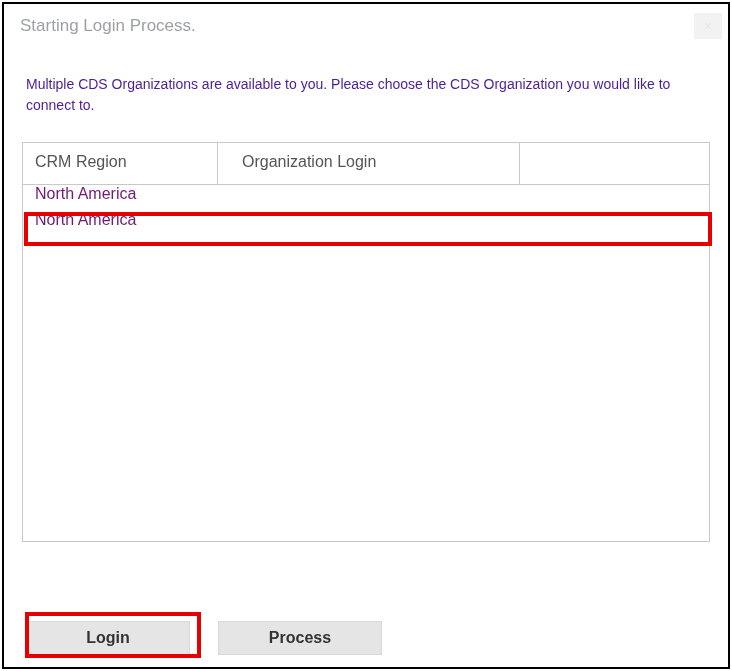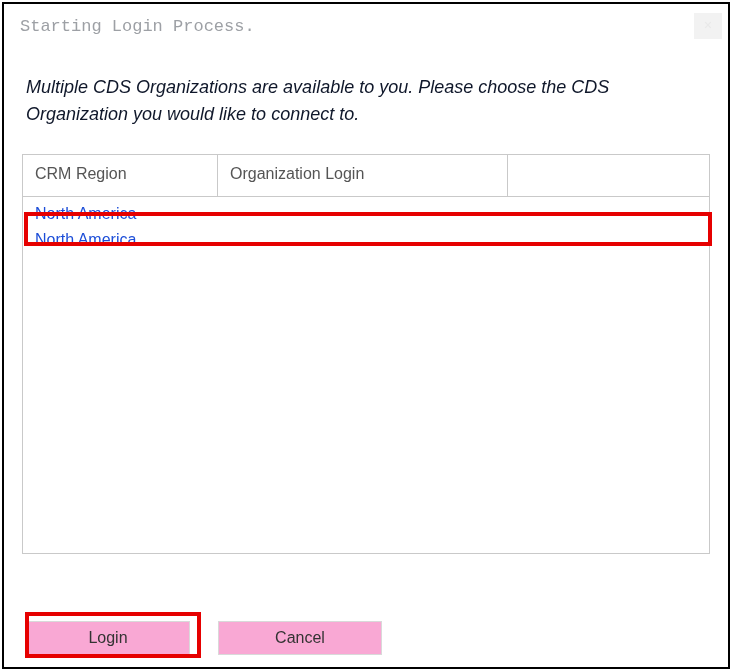--- a/index.html
+++ b/index.html
@@ -18,70 +18,69 @@
     position:relative;
     background:#fff;
     padding:0;
   }
   .title-bar {
     display:flex;
     align-items:center;
     justify-content:space-between;
     height:44px;
     padding:0 6px 0 16px;
-    font-family:Liberation Mono, monospace;
   }
   .title-text {
     color:#9da0a5;
     font-size:17px;
     font-weight:400;
   }
   .close-btn {
     width:28px;
     height:26px;
     background:#f2f2f2;
     display:flex;
     align-items:center;
     justify-content:center;
     color:#e8e8e8;
     font-size:14px;
     line-height:1;
   }
   .instructions {
-    color:#0f172a;
-    font-size:18px;
+    color:#4c1d95;
+    font-size:14px;
     line-height:1.5;
     padding:26px 22px 8px 22px;
-    font-style:italic;
   }
   .table-wrap {
     margin:18px 18px 0 18px;
     border:1px solid #c9c9c9;
     height:400px;
     overflow:hidden;
     background:#fff;
   }
   .grid-head {
     display:flex;
     border-bottom:1px solid #c9c9c9;
     height:42px;
     align-items:stretch;
     color:#555;
     font-size:16px;
+    gap:12px;
   }
   .col-region { width:195px; border-right:1px solid #c9c9c9; padding:10px 12px; }
   .col-org    { width:290px; border-right:1px solid #c9c9c9; padding:10px 12px; }
   .col-empty  { flex:1; padding:10px 12px; }
   .grid-body {}
   .grid-row {
     display:flex;
     height:26px;
-    align-items:flex-end;
+    align-items:flex-start;
     font-size:16px;
-    color:#1d4ed8;
+    color:#701a75;
   }
   .grid-row .c1 { width:195px; padding:0 12px; }
   .grid-row .c2 { width:290px; padding:0 12px; white-space:nowrap;}
   .grid-row .c3 { flex:1; }
   .highlight {
     position:absolute;
     border:4px solid #e60000;
     pointer-events:none;
   }
   .hl-row {
@@ -101,28 +100,29 @@
     left:0;
     bottom:12px;
     width:100%;
     padding:0 22px;
     display:flex;
     gap:28px;
   }
   .btn {
     width:164px;
     height:34px;
-    background:#f9a8d4;
+    background:#e5e5e5;
     border:1px solid #d9d9d9;
     display:flex;
     align-items:center;
     justify-content:center;
     font-size:16px;
     color:#333;
     cursor:pointer;
+    font-weight:bold;
   }
 </style>
 </head>
 <body>
 
 <div class="outer-frame">
 
   <div class="title-bar">
     <div class="title-text">Starting Login Process.</div>
     <div class="close-btn">
@@ -147,18 +147,18 @@
         <div class="c1">North America</div>
         <div class="c3"></div>
       </div>
     </div>
   </div>
 
   <div class="highlight hl-row"></div>
 
   <div class="footer">
     <div class="btn">Login</div>
-    <div class="btn">Cancel</div>
+    <div class="btn">Process</div>
   </div>
 
   <div class="highlight hl-login"></div>
 
 </div>
 
 </body></html>

